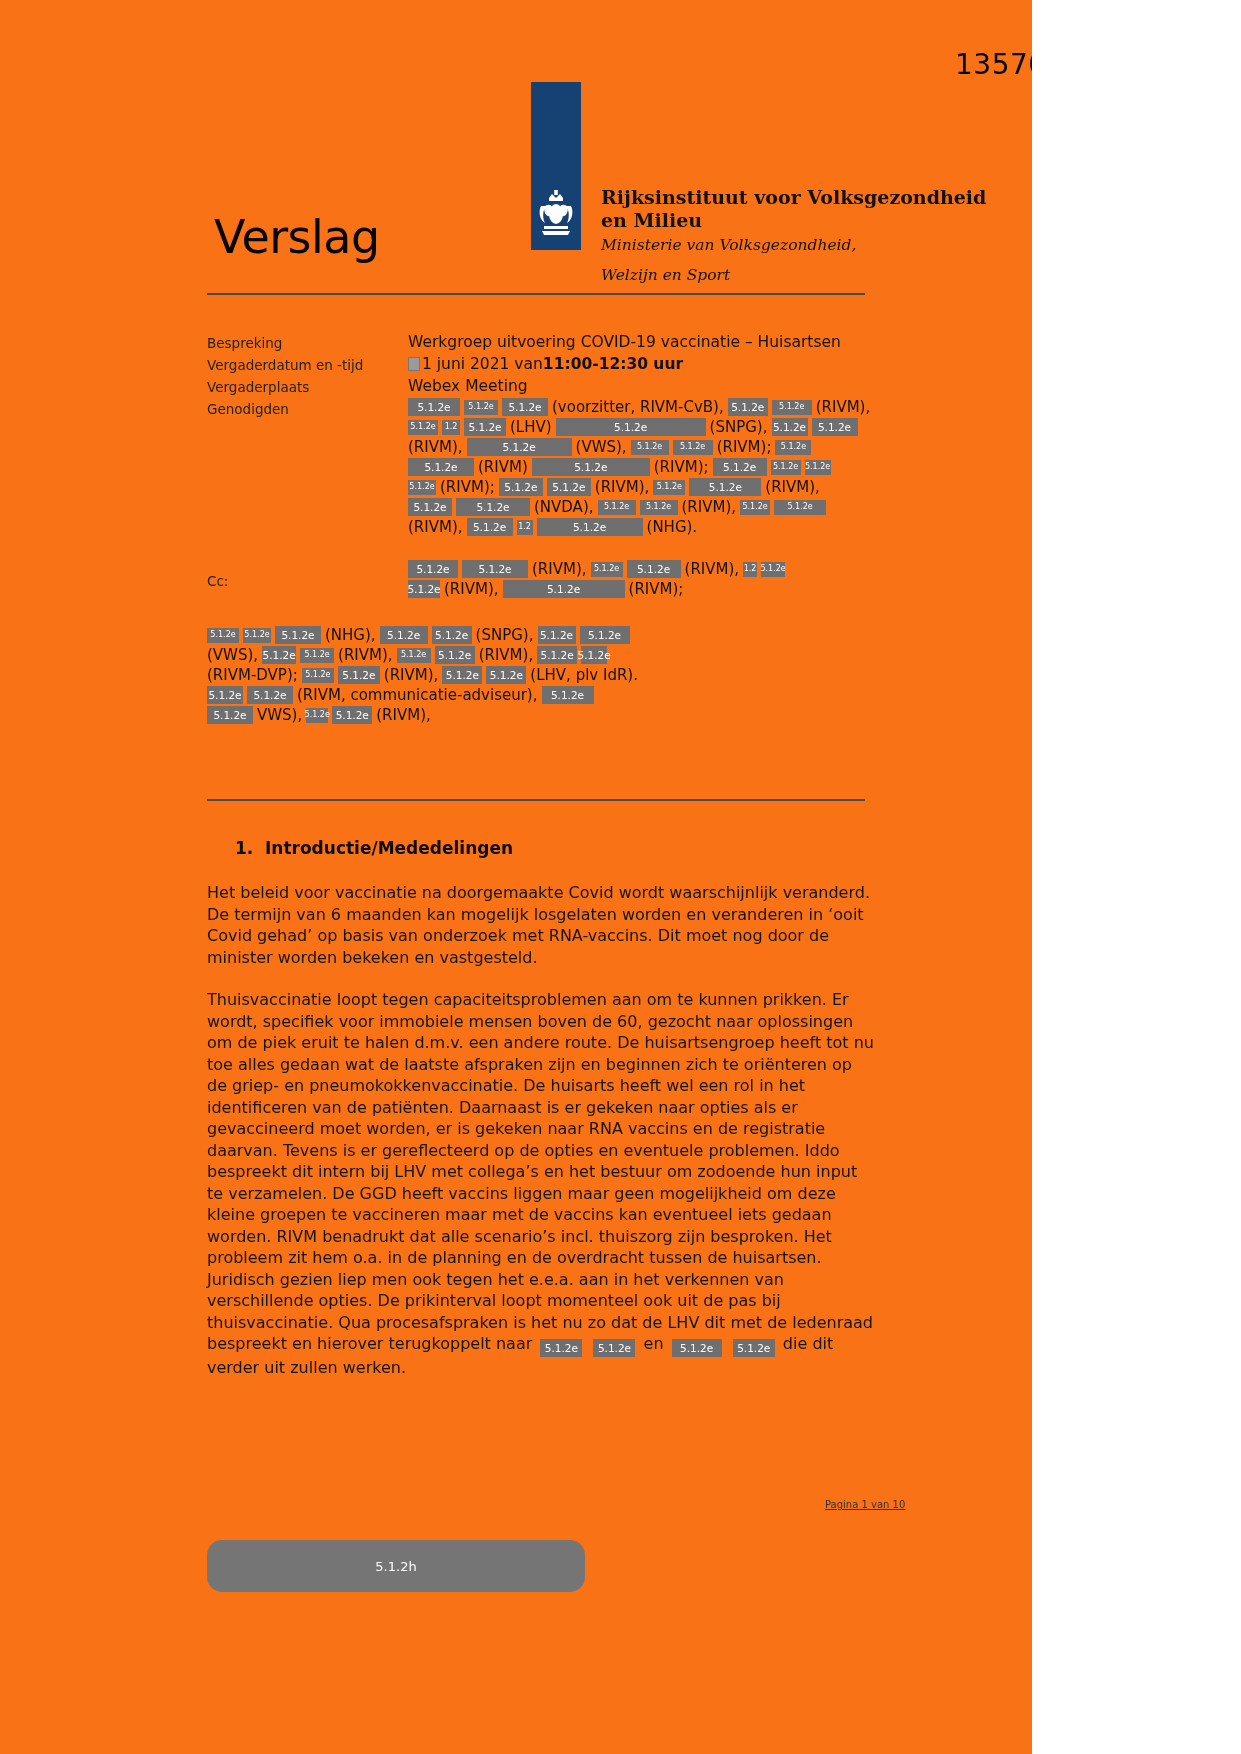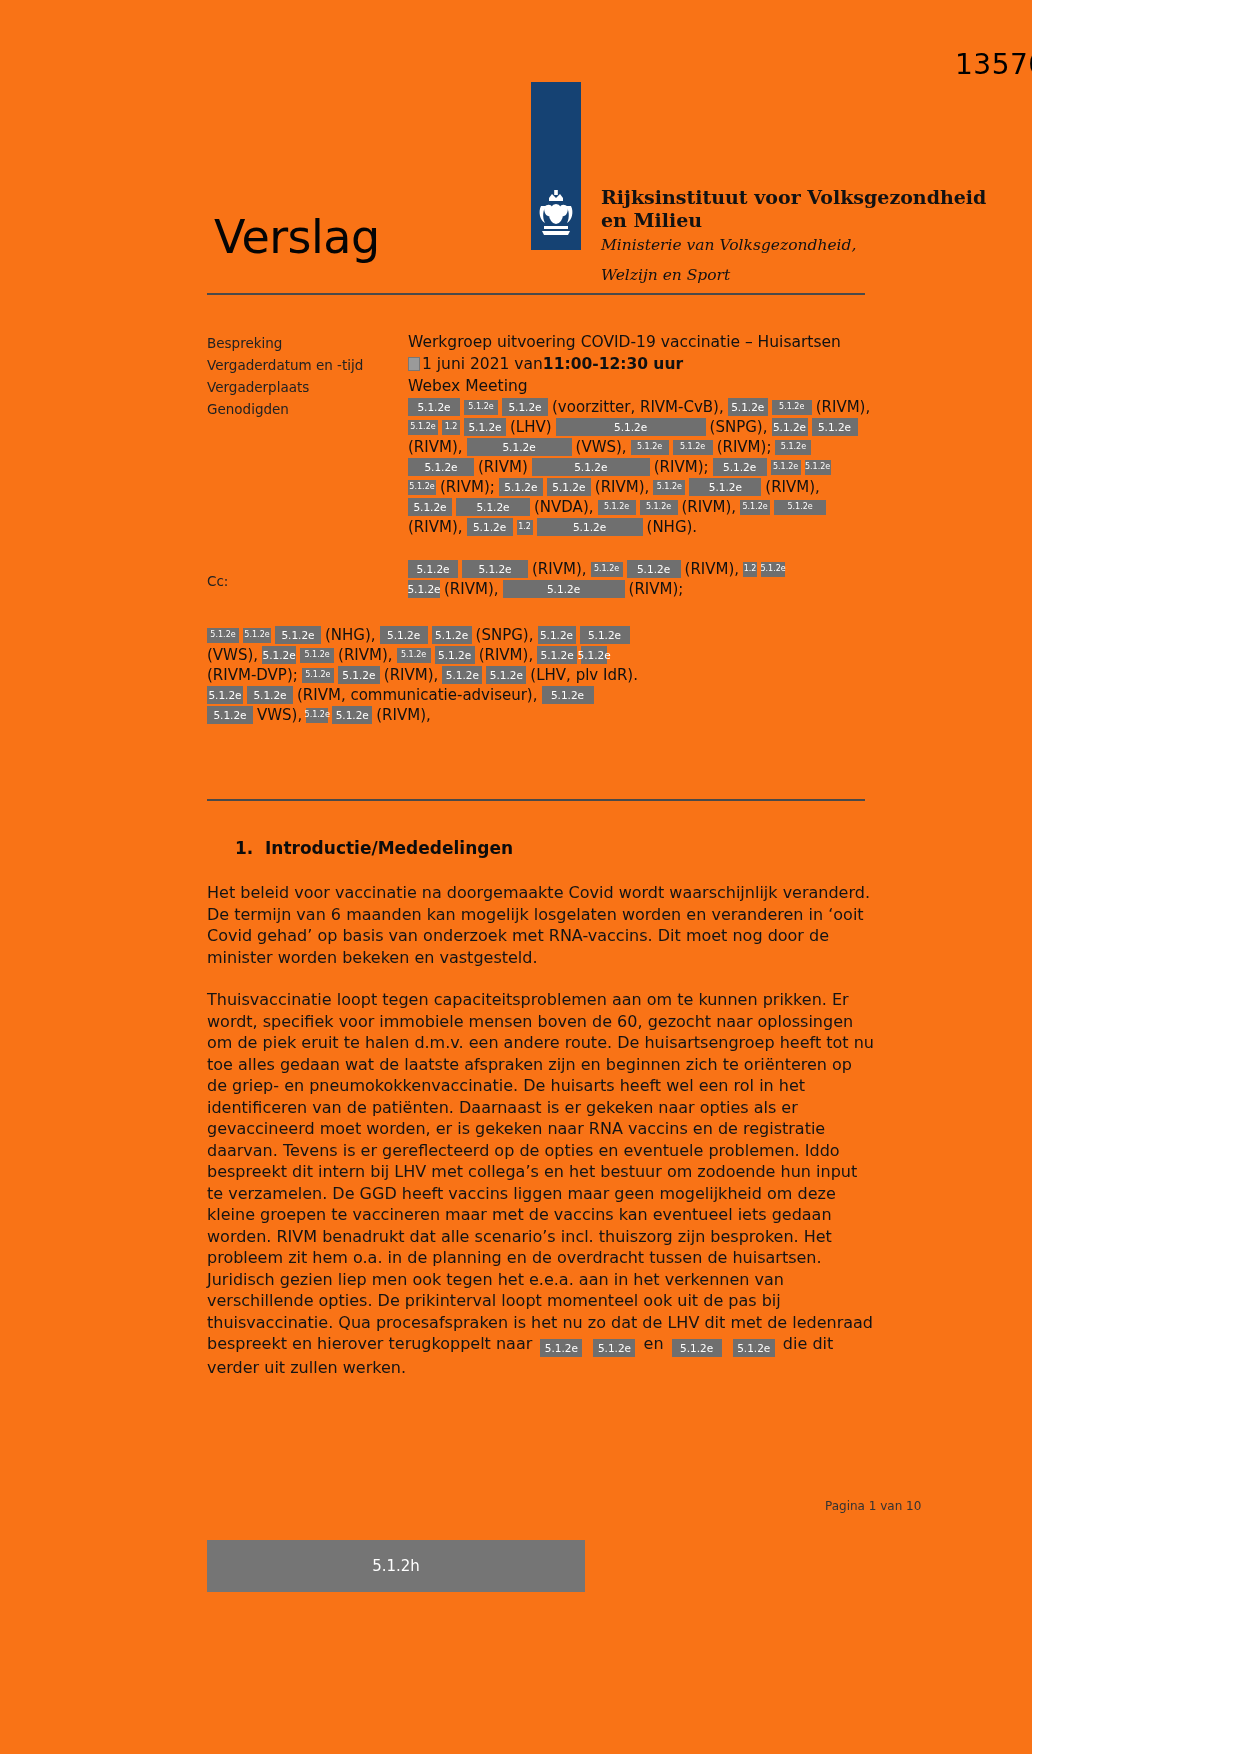--- a/index.html
+++ b/index.html
@@ -41,24 +41,24 @@
   .redact.sm{height:15px;font-size:8px;}
   .redact.inline{display:inline-flex;vertical-align:-3px;margin:0 3px;}
   .tok-text{flex:0 0 auto;}
   
   .body-block{position:absolute;left:207px;top:838px;width:670px;}
   .section-heading{display:flex;font-weight:bold;font-size:17px;color:#0c0c0c;margin:0 0 24px 28px;}
   .section-heading .num{width:30px;flex:0 0 30px;}
   .para{font-size:16px;line-height:21.5px;color:#141414;margin:0 0 21px 0;}
   .para:last-child{margin-bottom:0;}
   
-  .page-num{position:absolute;left:825px;top:1499px;font-size:12px;color:#333;}
+  .page-num{position:absolute;left:825px;top:1499px;font-size:10px;color:#333;text-decoration:underline;}
   .bottom-redact{
     position:absolute;left:207px;top:1540px;width:378px;height:52px;background:#757575;
-    color:#fff;display:flex;align-items:center;justify-content:center;font-size:15px;
+    color:#fff;display:flex;align-items:center;justify-content:center;font-size:13px;border-radius:15px;
   }
 </style>
 </head>
 <body>
 
 <div class="page">
 
   <div class="doc-number">1357063</div>
 
   <div class="logo-bar">

